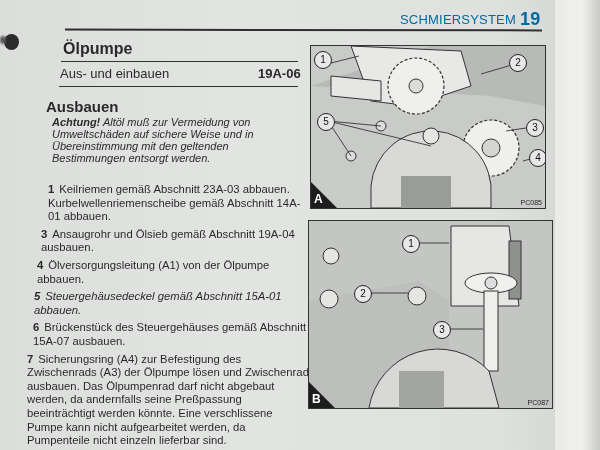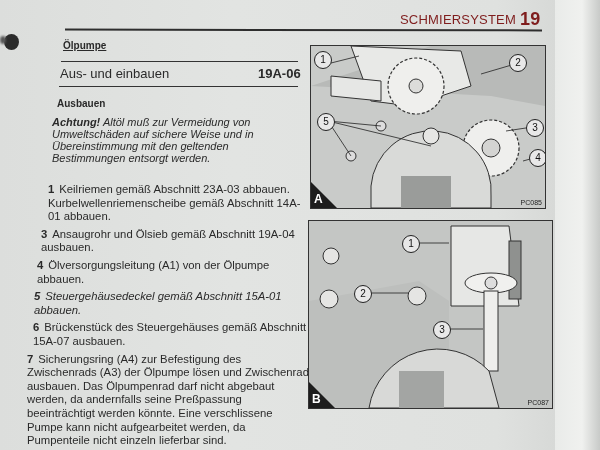--- a/index.html
+++ b/index.html
@@ -1,29 +1,29 @@
 <!DOCTYPE html>
 <html><head>
 <meta charset="utf-8">
 <style>
   html,body{margin:0;padding:0;}
   body{width:600px;height:450px;overflow:hidden;background:#d6d8d6;position:relative;font-family:"Liberation Sans",sans-serif;color:#2a2a2a;}
   .page{position:absolute;left:0;top:0;width:585px;height:450px;background:linear-gradient(90deg,#dcdedc 0%,#e2e4e2 40%,#dfe1df 85%,#d3d5d3 100%);}
   .edge{position:absolute;left:555px;top:0;width:45px;height:450px;background:linear-gradient(90deg,#e9ebe9 0%,#f0f1ef 60%,#c8cac8 100%);}
   .hole{position:absolute;left:4px;top:34px;width:15px;height:16px;border-radius:50%;background:#2b2b2b;filter:blur(0.6px);}
   .hole2{position:absolute;left:0;top:36px;width:6px;height:8px;border-radius:50%;background:#555;filter:blur(1px);}
-  .running{position:absolute;left:400px;top:9px;font-size:13px;letter-spacing:0.2px;color:#7f1d1d;}
+  .running{position:absolute;left:400px;top:9px;font-size:13px;letter-spacing:0.2px;color:#0369a1;}
   .running b{font-size:18px;font-weight:bold;margin-left:4px;vertical-align:-1px;}
   .topline{position:absolute;left:65px;top:29px;width:477px;height:2px;background:#2e2e2e;transform:rotate(0.1deg);}
-  .sec-title{position:absolute;left:63px;top:40px;font-size:10px;font-weight:bold;text-decoration:underline;}
+  .sec-title{position:absolute;left:63px;top:40px;font-size:16px;font-weight:bold;}
   .line2{position:absolute;left:61px;top:61px;width:237px;height:1px;background:#333;}
   .sub{position:absolute;left:60px;top:66px;font-size:13px;}
   .code{position:absolute;left:258px;top:66px;font-size:13px;font-weight:bold;}
   .line3{position:absolute;left:59px;top:86px;width:239px;height:1px;background:#333;}
-  .h3{position:absolute;left:57px;top:98px;font-size:10px;font-weight:bold;}
+  .h3{position:absolute;left:46px;top:98px;font-size:15px;font-weight:bold;}
   .warn{position:absolute;left:52px;top:116px;width:250px;font-size:11px;font-style:italic;line-height:12px;}
   .warn b{font-style:italic;}
   .steps{position:absolute;left:31px;top:167px;width:280px;font-size:11.3px;line-height:13.6px;}
   .step{margin-bottom:4px;}
   .step b{margin-right:5px;}
   .s1{padding-left:17px;margin-top:16px;} .s2{padding-left:14px;} .s3{padding-left:10px;} .s4{padding-left:6px;}
   .s5{padding-left:3px;font-style:italic;} .s6{padding-left:2px;} .s7{padding-left:0;margin-left:-4px;}
   .fig{position:absolute;border:1.5px solid #333;overflow:hidden;background:#cfd1cf;}
   .figA{left:310px;top:45px;width:234px;height:162px;}
   .figB{left:308px;top:220px;width:243px;height:187px;}

